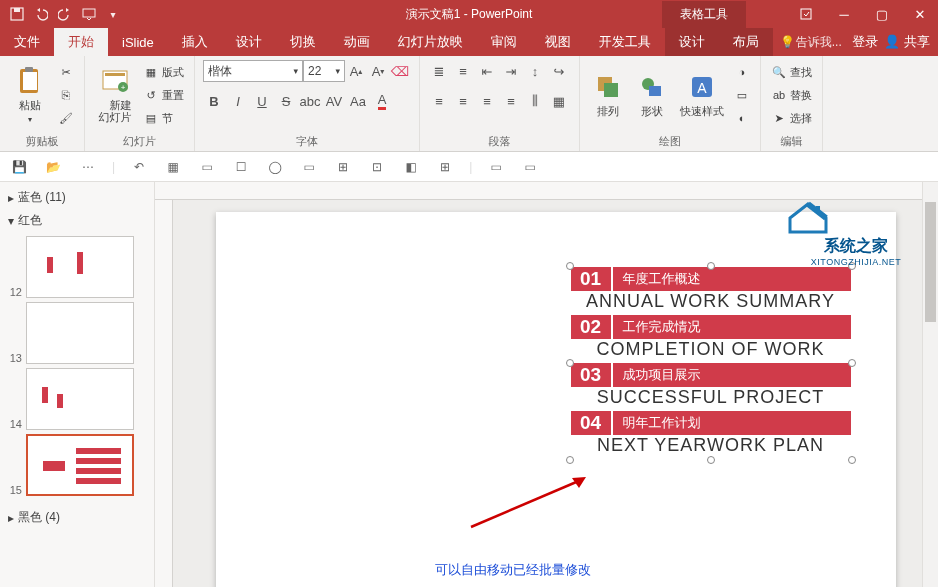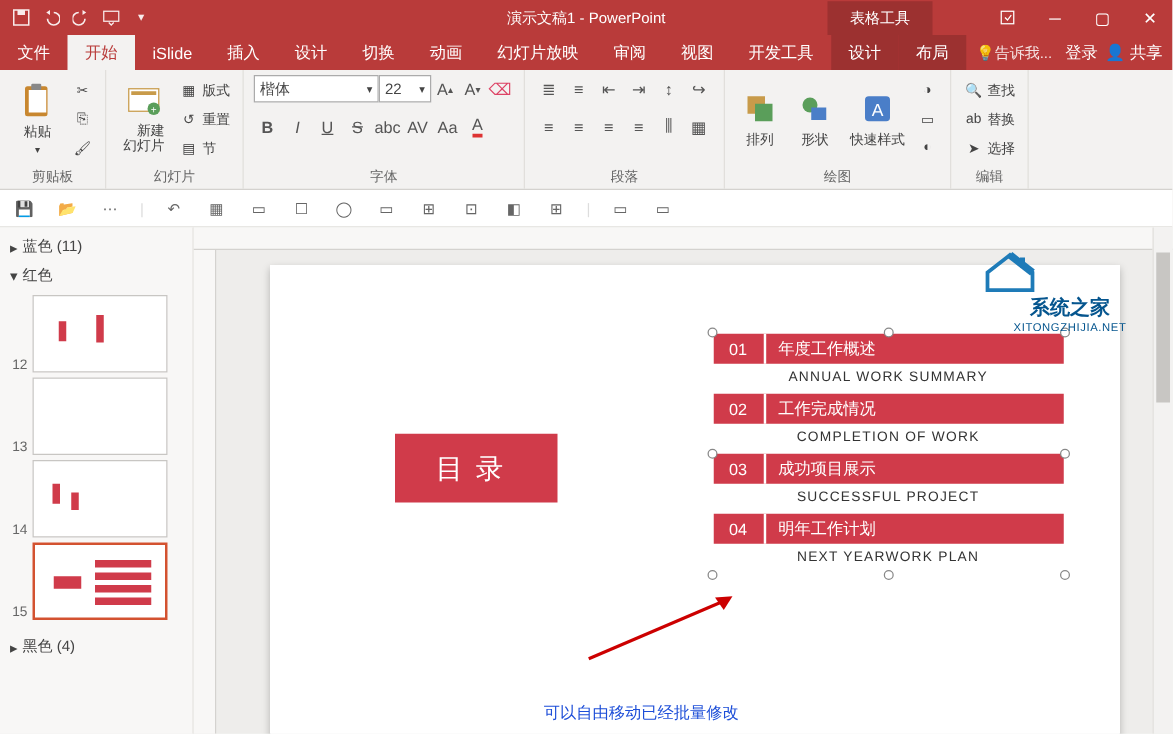--- a/index.html
+++ b/index.html
@@ -41,23 +41,23 @@
 .thumb{width:108px;height:62px;background:#fff;border:1px solid #c8c6c3;position:relative}
 .thumb.sel{border:2px solid #d35230}
 .canvas-area{flex:1;position:relative;background:#eeedeb;display:flex;justify-content:center;padding-top:30px}
 .vruler{position:absolute;left:0;top:18px;bottom:0;width:18px;background:#f8f7f6;border-right:1px solid #d4d2cf}
 .hruler{position:absolute;left:0;right:0;top:0;height:18px;background:#f8f7f6;border-bottom:1px solid #d4d2cf}
 .slide{width:680px;height:382px;background:#fff;box-shadow:0 2px 6px rgba(0,0,0,.25);position:relative;margin-left:18px}
 .toc-box{position:absolute;left:100px;top:135px;width:130px;height:55px;background:#d03b4a;color:#fff;display:flex;align-items:center;justify-content:center;font-size:22px;letter-spacing:10px;font-family:SimHei}
 .table-sel{position:absolute;left:355px;top:55px;width:280px}
 .handle{position:absolute;width:8px;height:8px;border:1px solid #888;background:#fff;border-radius:50%}
 .toc-row{display:flex;height:24px}
-.toc-num{width:42px;background:#d03b4a;color:#fff;display:flex;align-items:center;justify-content:center;font-size:13px;font-weight:normal;border-right:2px solid #fff}
+.toc-num{width:42px;background:#d03b4a;color:#fff;display:flex;align-items:center;justify-content:center;font-size:19px;font-weight:bold;border-right:2px solid #fff}
 .toc-zh{flex:1;background:#d03b4a;color:#fff;display:flex;align-items:center;padding-left:10px;font-size:13px}
-.toc-en{height:24px;background:#fff;color:#333;display:flex;align-items:center;justify-content:center;font-size:11px;letter-spacing:1px;border-bottom:3px solid #fff}
+.toc-en{height:24px;background:#fff;color:#333;display:flex;align-items:center;justify-content:center;font-size:18px;letter-spacing:1px;border-bottom:3px solid #fff}
 .arrow{position:absolute;left:250px;top:260px;width:130px;height:60px}
 .annotation{position:absolute;left:435px;top:561px;color:#1d4ed8;font-size:13px}
 .watermark{position:absolute;right:12px;top:200px;width:140px;text-align:center;color:#05558e;font-size:13px}
 .wm-logo{font-size:28px;color:#1e7bb8}
 .scrollbar{position:absolute;right:0;top:182px;bottom:0;width:16px;background:#f3f2f1;border-left:1px solid #e1dfdc}
 .scroll-thumb{position:absolute;top:20px;left:2px;right:2px;height:120px;background:#c8c6c3}
 svg{display:block}
 </style>
 </head>
 <body>
@@ -376,21 +376,20 @@
     <div class="section" style="margin-top:10px">
         <span>▸</span>
         <span>黑色 (4)</span>
       </div>
   </div>
 
   <div class="canvas-area">
     <div class="hruler"></div>
     <div class="vruler"></div>
     <div class="slide">
-      <div class="toc-box">目录</div>
       <div class="table-sel">
         <div class="handle" style="top:-5px;left:-5px"></div>
           <div class="handle" style="top:-5px;left:50%;margin-left:-4px"></div>
           <div class="handle" style="top:-5px;right:-5px"></div>
         <div class="handle" style="top:50%;left:-5px;margin-top:-4px"></div>
           <div class="handle" style="top:50%;right:-5px;margin-top:-4px"></div>
         <div id="toc-items">
             <div class="toc-row">
               <div class="toc-num">01</div>
               <div class="toc-zh">年度工作概述</div>

